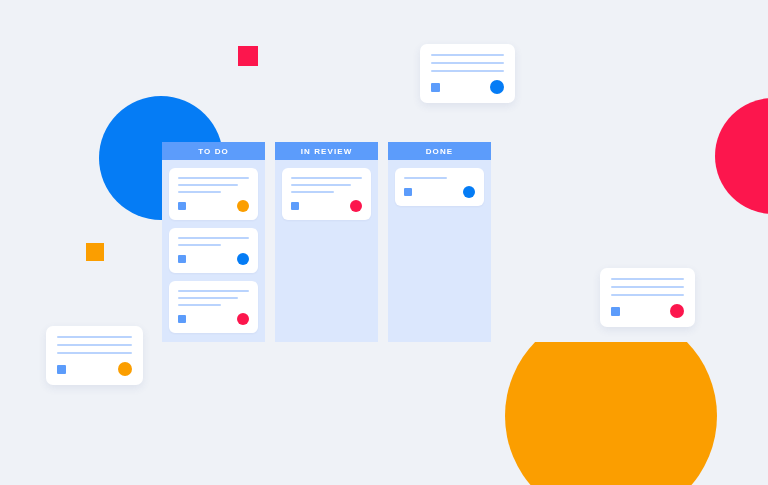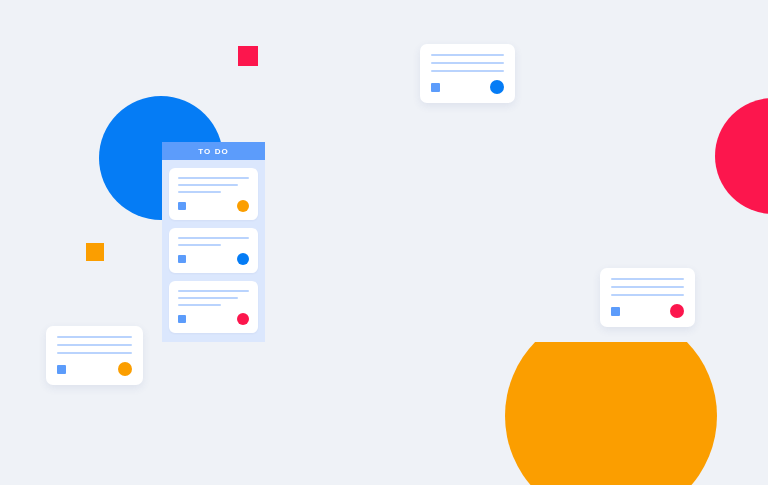--- a/index.html
+++ b/index.html
@@ -214,20 +214,50 @@
               <div class="line w85"></div>
               <div class="line w60"></div>
             </div>
             <div class="footer">
               <div class="tag-square"></div>
               <div class="dot crimson"></div>
             </div>
           </div>
         </div>
       </div>
+      <div class="column">
+        <div class="col-header">IN REVIEW</div>
+        <div class="col-body">
+          <div class="card">
+            <div class="lines">
+              <div class="line w100"></div>
+              <div class="line w85"></div>
+              <div class="line w60"></div>
+            </div>
+            <div class="footer">
+              <div class="tag-square"></div>
+              <div class="dot crimson"></div>
+            </div>
+          </div>
+        </div>
+      </div>
+      <div class="column">
+        <div class="col-header">DONE</div>
+        <div class="col-body">
+          <div class="card">
+            <div class="lines">
+              <div class="line w60"></div>
+            </div>
+            <div class="footer">
+              <div class="tag-square"></div>
+              <div class="dot blue"></div>
+            </div>
+          </div>
+        </div>
+      </div>
     </div>
 
   <div class="shape circle-orange-clip">
       <i></i>
     </div>
 
   <div class="float-card" id="float-top">
       <div class="lines">
         <div class="line w100"></div>
         <div class="line w85"></div>

